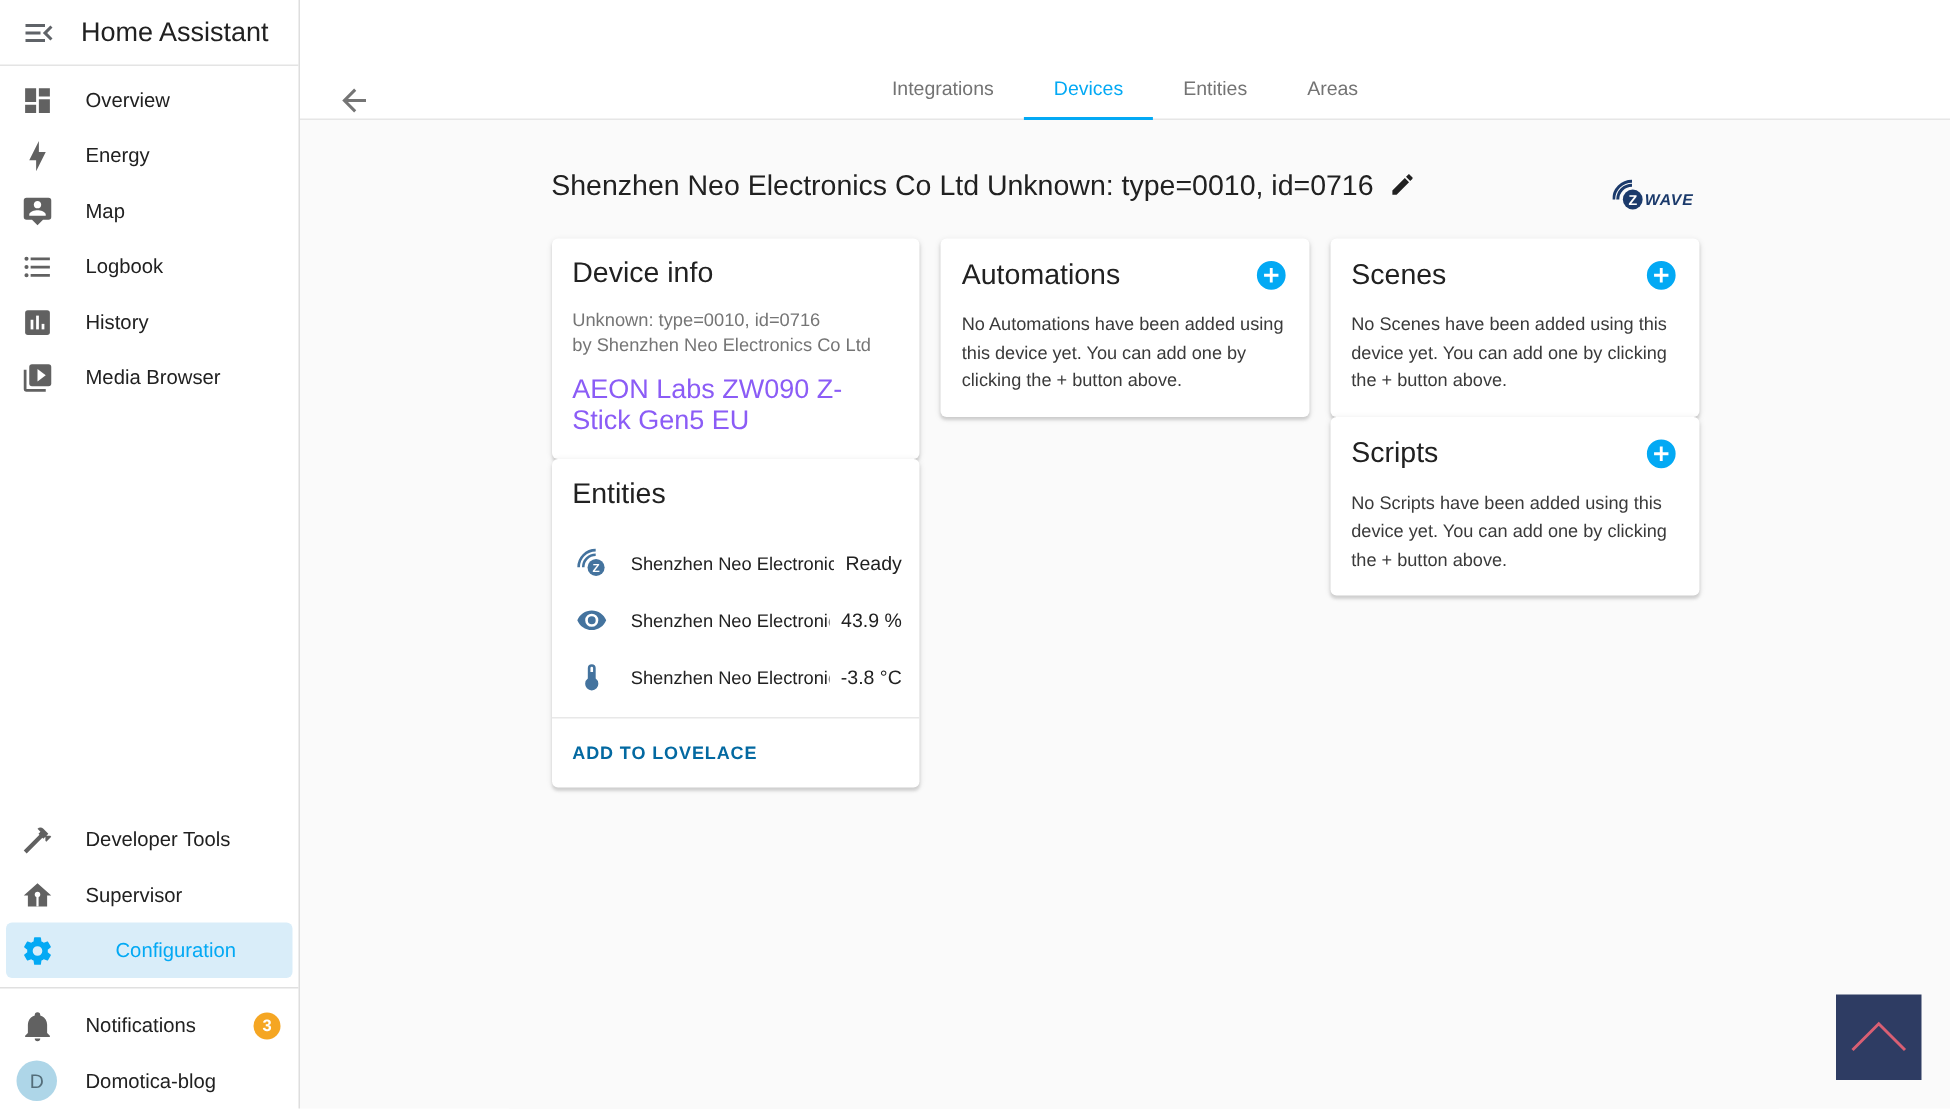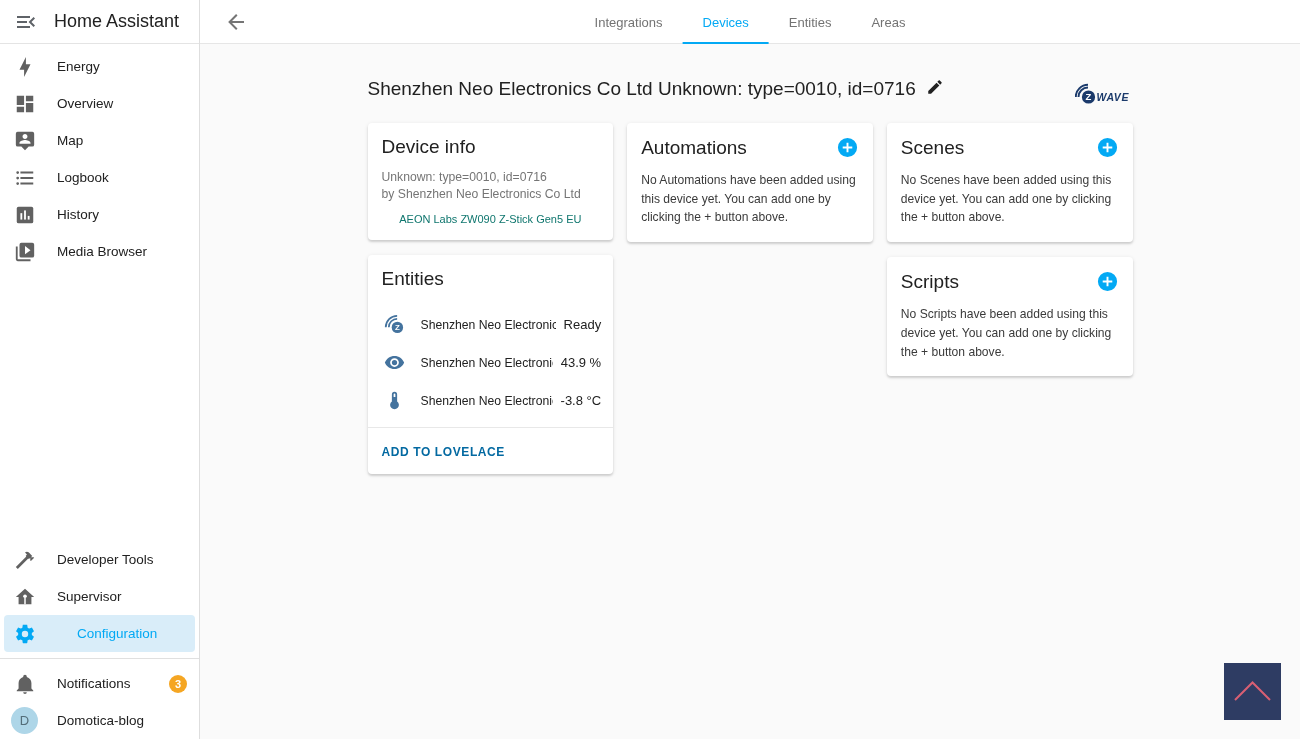--- a/index.html
+++ b/index.html
@@ -29,48 +29,48 @@
   .avatar { width:27px; height:27px; border-radius:50%; background:#aed6e8; color:#546e7a;
             font-size:13px; display:flex; align-items:center; justify-content:center;
             margin-left:-3px; flex:none; }
   .sb-item.profile .lbl { margin-left:19px; }
   .sb-bottom { }
 
   
   .main { position:absolute; left:200px; top:0; right:0; bottom:0; display:flex;
           flex-direction:column; }
   .top-header { height:44px; min-height:44px; background:#fff; border-bottom:1px solid #e6e6e6;
-                position:relative; display:flex; align-items:center; }
+                position:relative; display:flex; align-items:flex-end;margin-top:36px; }
   .back-btn { width:24px; height:24px; color:#757575; margin-left:24px; cursor:pointer; }
   .tabs { position:absolute; left:50%; top:0; transform:translateX(-50%); height:44px;
           display:flex; }
   .tab { padding:0 20px; height:44px; display:flex; align-items:center; font-size:13px;
          color:#737373; cursor:pointer; position:relative; }
   .tab.active { color:#03a9f4; }
   .tab.active::after { content:""; position:absolute; left:0; right:0; bottom:0; height:2px;
                        background:#03a9f4; }
 
   
   .content { flex:1; background:#fafafa; overflow:hidden; position:relative; }
   .container { width:765px; margin:0 auto; padding-top:34px; }
   .title-row { display:flex; align-items:flex-start; height:30px; }
   .page-title { font-size:19px; font-weight:400; color:#212121; white-space:nowrap; }
   .edit-btn { width:18px; height:18px; color:#212121; margin-left:10px; cursor:pointer; flex:none; }
   .zwave-logo { margin-left:auto; flex:none; }
 
   .cards { display:flex; gap:14px; margin-top:15px; align-items:flex-start; }
   .col { flex:1; min-width:0; }
-  .card { background:#fff; border-radius:4px; margin-bottom:15px;
+  .card { background:#fff; border-radius:4px; 
           box-shadow:0 2px 2px rgba(0,0,0,.12), 0 1px 4px rgba(0,0,0,.10); }
   .card h2 { font-size:19px; font-weight:400; color:#212121; }
 
   .pad { padding:13px 14px 15px; }
   .dev-line { font-size:12.2px; color:#757575; line-height:1.38; }
   .dev-line.first { margin-top:11px; }
-  .dev-model { font-size:11px; color:#0f766e; margin-top:10px;text-align:center; }
+  .dev-model { font-size:18px; color:#8b5cf6; margin-top:10px; }
 
   .card-head { display:flex; align-items:center; justify-content:space-between; }
   .plus-btn { width:23px; height:23px; color:#03a9f4; cursor:pointer; flex:none; }
   .empty-text { font-size:12.1px; color:#3a3a3a; line-height:1.55; margin-top:12px; }
 
   .entities-card { padding-top:13px; }
   .entities-card h2 { padding:0 14px; }
   .entity-rows { margin-top:16px; }
   .entity-row { height:38px; display:flex; align-items:center; padding:0 12px 0 16px;
                 cursor:pointer; }
@@ -94,29 +94,29 @@
       <svg viewBox="0 0 24 24" fill="currentColor">
           <path d="M21,15.61L19.59,17L14.58,12L19.59,7L21,8.39L17.44,12L21,15.61M3,6H16V8H3V6M3,13V11H13V13H3M3,18V16H16V18H3Z"></path>
         </svg>
     </span>
     <span class="app-title">Home Assistant</span>
   </div>
 
   <nav class="sb-list">
     <div class="sb-item">
       <span class="ico"><svg viewBox="0 0 24 24" fill="currentColor">
+            <path d="M13,3V9H21V3M13,21H21V11H13M3,21H11V15H3M3,13H11V3H3V13Z"></path>
+          </svg></span>
+      <span class="lbl">Overview</span>
+    </div>
+    <div class="sb-item">
+      <span class="ico"><svg viewBox="0 0 24 24" fill="currentColor">
             <path d="M11,15H6L13,1V9H18L11,23V15Z"></path>
           </svg></span>
       <span class="lbl">Energy</span>
-    </div>
-    <div class="sb-item">
-      <span class="ico"><svg viewBox="0 0 24 24" fill="currentColor">
-            <path d="M13,3V9H21V3M13,21H21V11H13M3,21H11V15H3M3,13H11V3H3V13Z"></path>
-          </svg></span>
-      <span class="lbl">Overview</span>
     </div>
     <div class="sb-item">
       <span class="ico"><svg viewBox="0 0 24 24" fill="currentColor">
             <path d="M20,2H4A2,2 0 0,0 2,4V16A2,2 0 0,0 4,18H8L12,22L16,18H20A2,2 0 0,0 22,16V4A2,2 0 0,0 20,2M12,4.3C13.5,4.3 14.7,5.5 14.7,7C14.7,8.5 13.5,9.7 12,9.7C10.5,9.7 9.3,8.5 9.3,7C9.3,5.5 10.5,4.3 12,4.3M18,15H6V14.1C6,12.1 10,11 12,11C14,11 18,12.1 18,14.1V15Z"></path>
           </svg></span>
       <span class="lbl">Map</span>
     </div>
     <div class="sb-item">
       <span class="ico"><svg viewBox="0 0 24 24" fill="currentColor">
             <path d="M7,5H21V7H7V5M7,13V11H21V13H7M4,4.5A1.5,1.5 0 0,1 5.5,6A1.5,1.5 0 0,1 4,7.5A1.5,1.5 0 0,1 2.5,6A1.5,1.5 0 0,1 4,4.5M4,10.5A1.5,1.5 0 0,1 5.5,12A1.5,1.5 0 0,1 4,13.5A1.5,1.5 0 0,1 2.5,12A1.5,1.5 0 0,1 4,10.5M7,19V17H21V19H7M4,16.5A1.5,1.5 0 0,1 5.5,18A1.5,1.5 0 0,1 4,19.5A1.5,1.5 0 0,1 2.5,18A1.5,1.5 0 0,1 4,16.5Z"></path>

